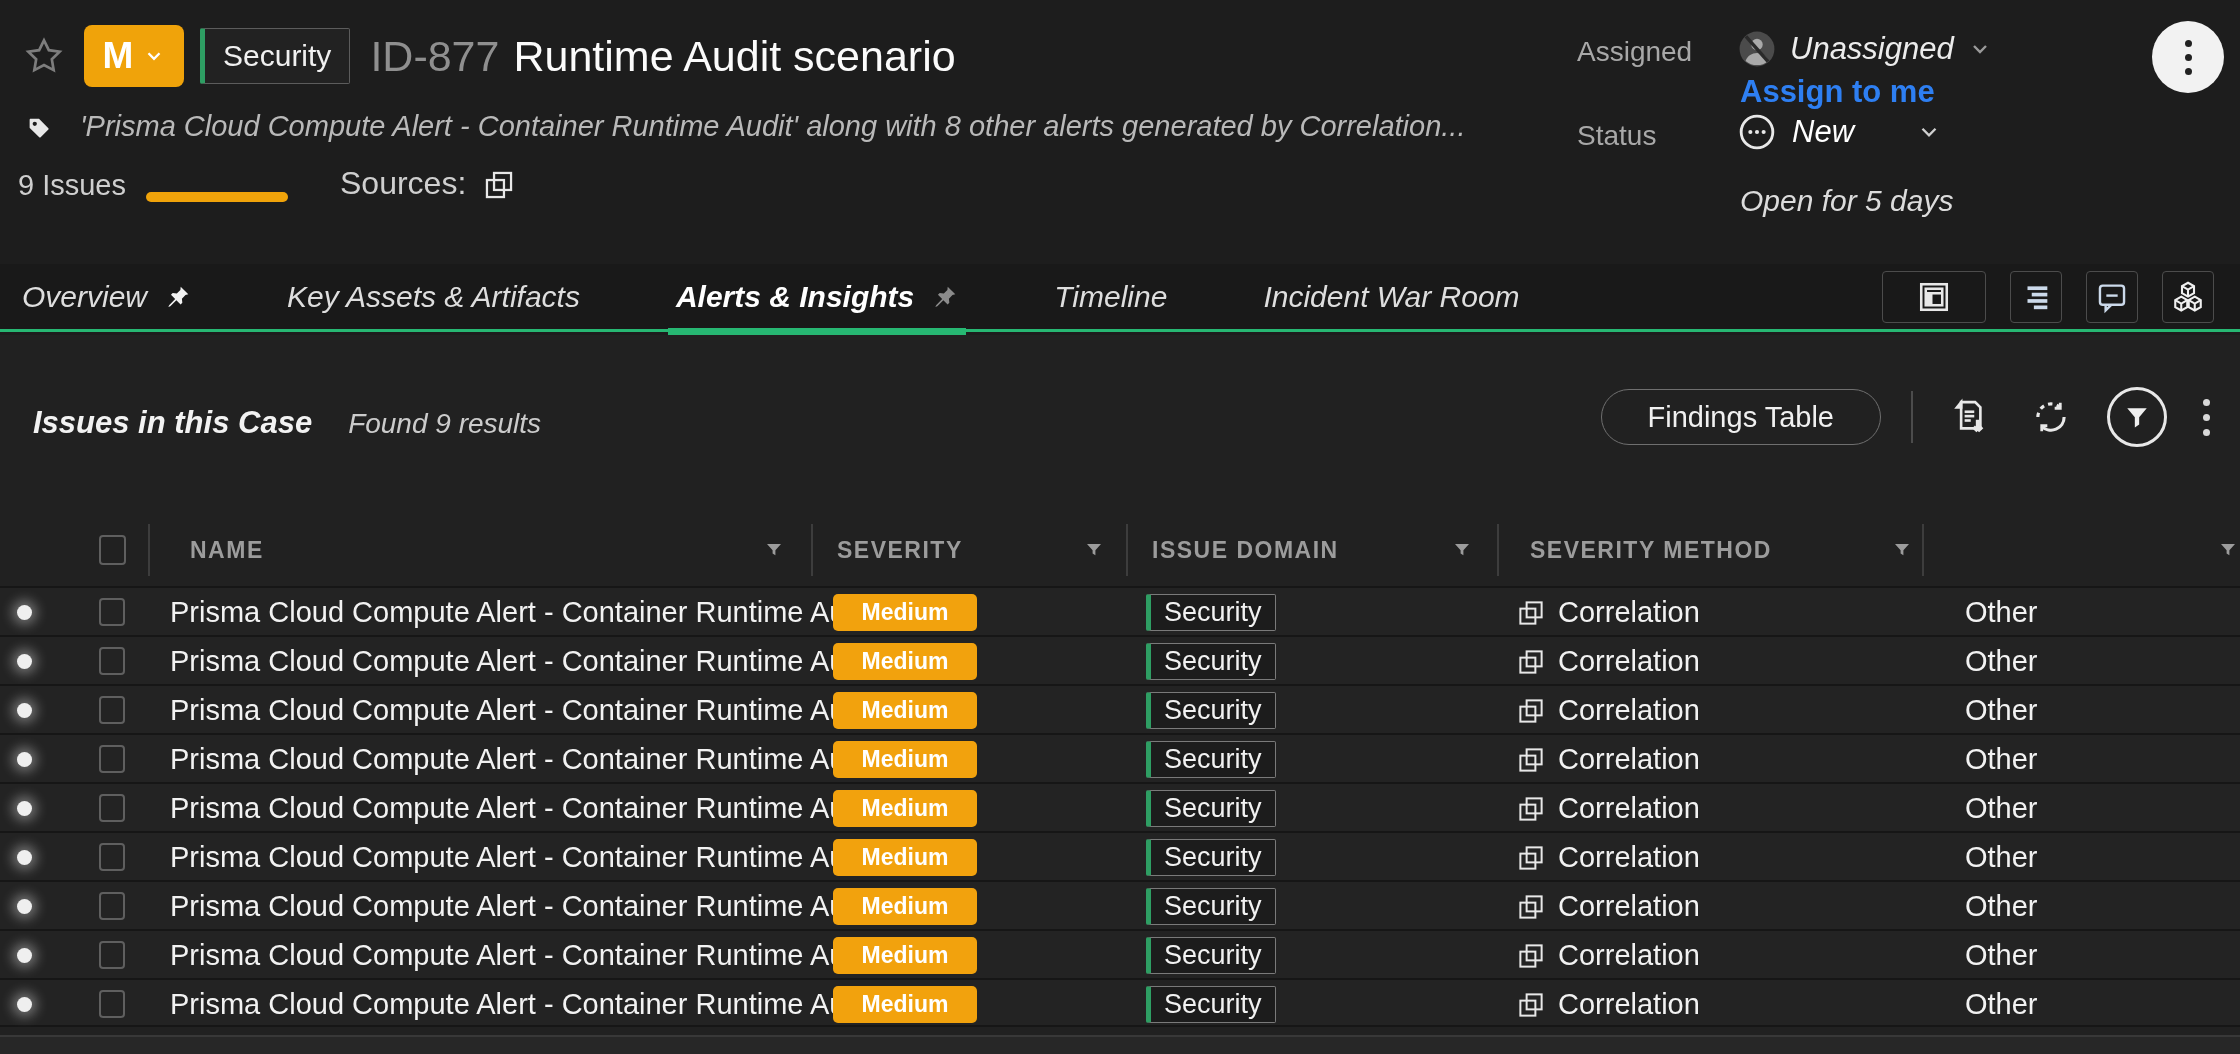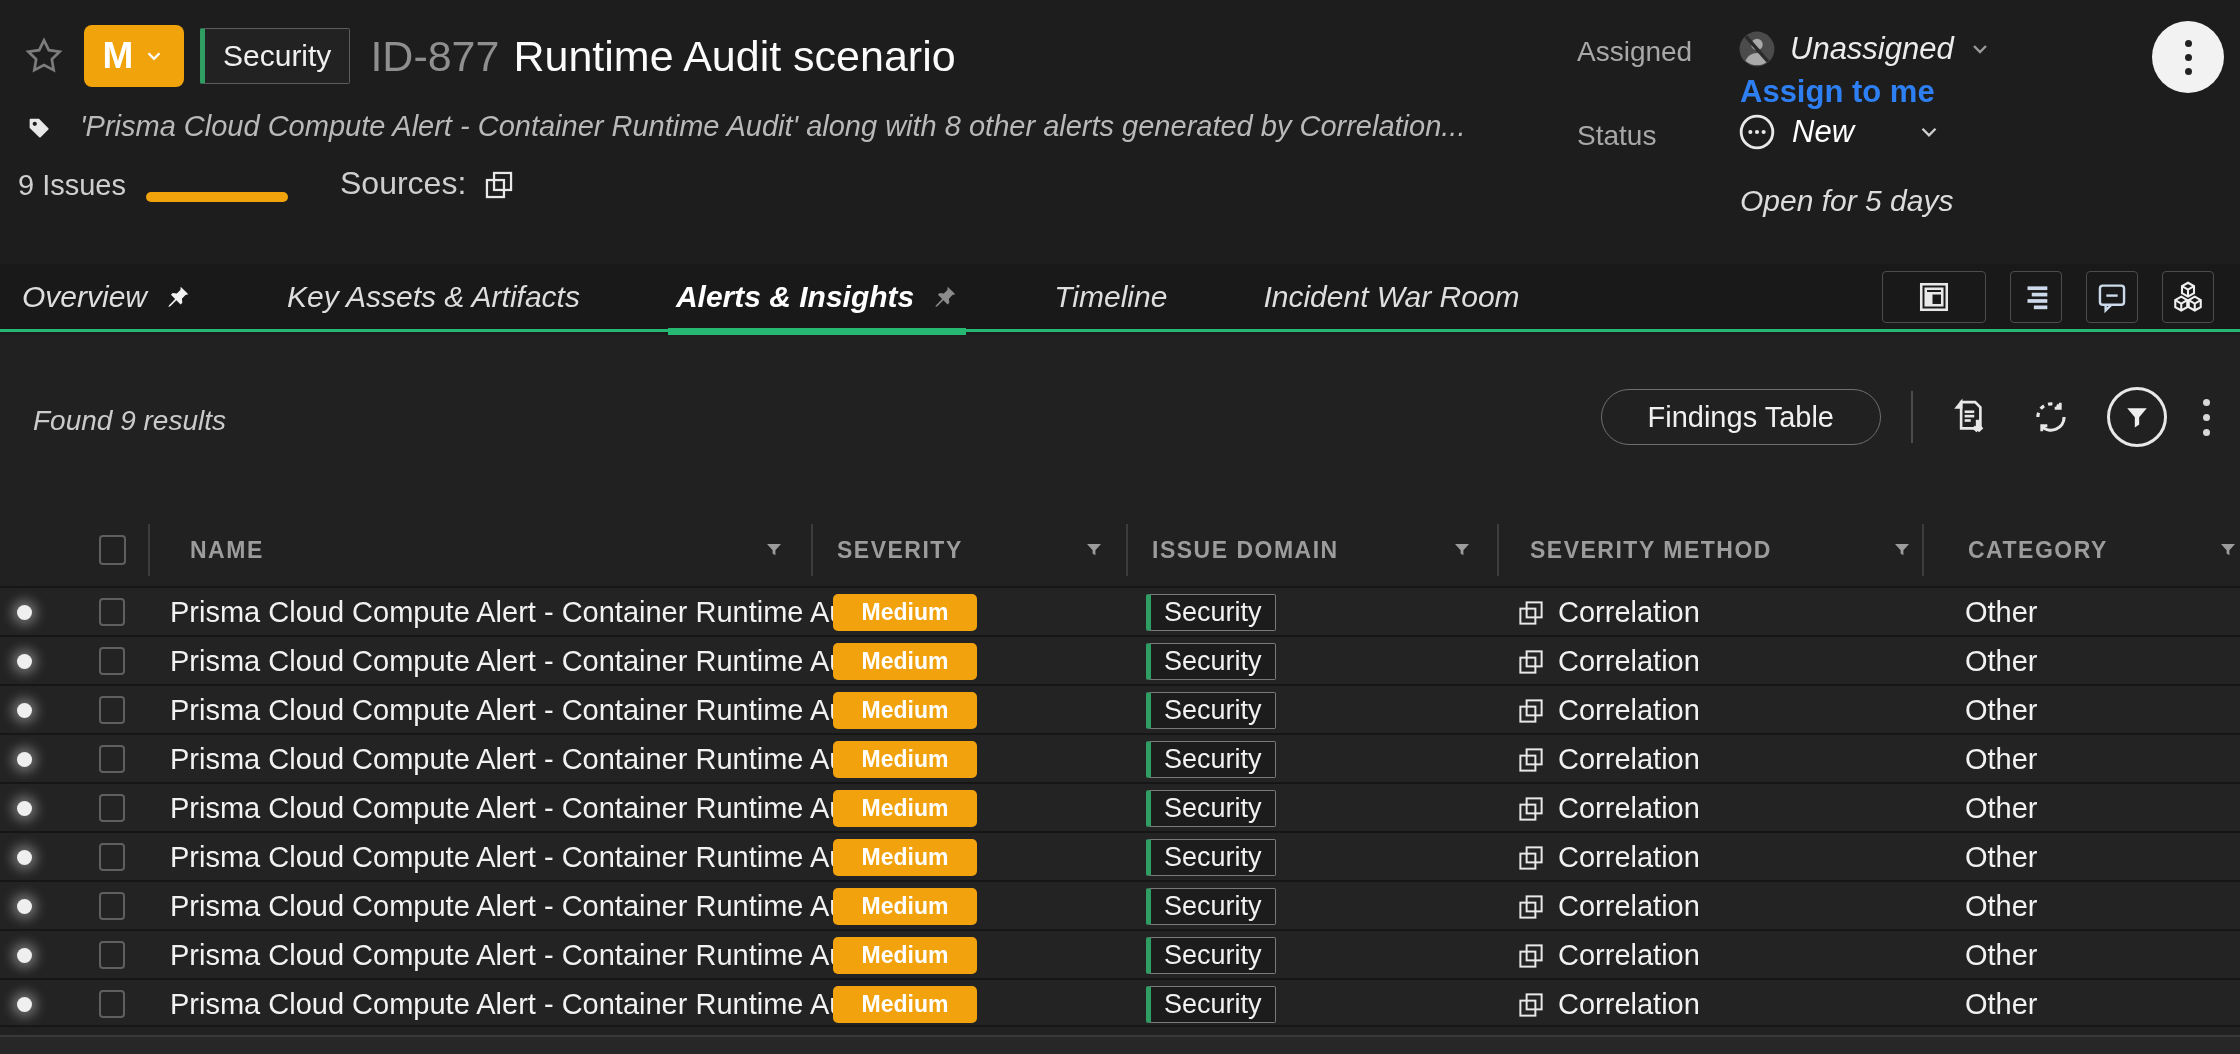--- a/index.html
+++ b/index.html
@@ -271,20 +271,21 @@
           <path d="M16.5 11.8l4 2.3v4.6l-4 2.3-4-2.3v-4.6z"></path>
             <path d="M12.5 14.1l4 2.3 4-2.3M16.5 16.4V21"></path>
         </svg>
       </div>
     </div>
   </div>
 
   <div class="content">
 
     <div class="section-head">
+      <span class="section-title">Issues in this Case</span>
       <span class="results-count">Found 9 results</span>
     </div>
 
     <div class="table-toolbar">
       <button class="pill-btn">Findings Table</button>
       <span class="toolbar-divider"></span>
       <div class="tool-icon">
         <svg width="42" height="42" viewBox="0 0 24 24" fill="none" stroke="#e8e8e8" stroke-width="1.5">
           <path d="M7.5 3.5h8l3 3v12h-11z"></path>
             <path d="M7.5 3.5v3h-2.4z"></path>
@@ -337,21 +338,20 @@
         <span class="hcell" style="left:1152px">ISSUE DOMAIN</span>
         <svg class="funnel" style="left:1450px" width="24" height="24" viewBox="0 0 24 24" fill="#9c9c9c">
             <path d="M5 6h14l-5.6 6.2v5l-2.8-1.6v-3.4z"></path>
           </svg>
 
         <span class="hcell" style="left:1530px">SEVERITY METHOD</span>
         <svg class="funnel" style="left:1890px" width="24" height="24" viewBox="0 0 24 24" fill="#9c9c9c">
             <path d="M5 6h14l-5.6 6.2v5l-2.8-1.6v-3.4z"></path>
           </svg>
 
-        <span class="hcell" style="left:1968px">CATEGORY</span>
         <svg class="funnel" style="left:2216px" width="24" height="24" viewBox="0 0 24 24" fill="#9c9c9c">
             <path d="M5 6h14l-5.6 6.2v5l-2.8-1.6v-3.4z"></path>
           </svg>
       </div>
 
       <div class="grid-body">
           <div class="grid-row">
     <span class="row-dot"></span>
     <span class="checkbox row-check"></span>
     <span class="row-name">Prisma Cloud Compute Alert - Container Runtime Audit</span>

